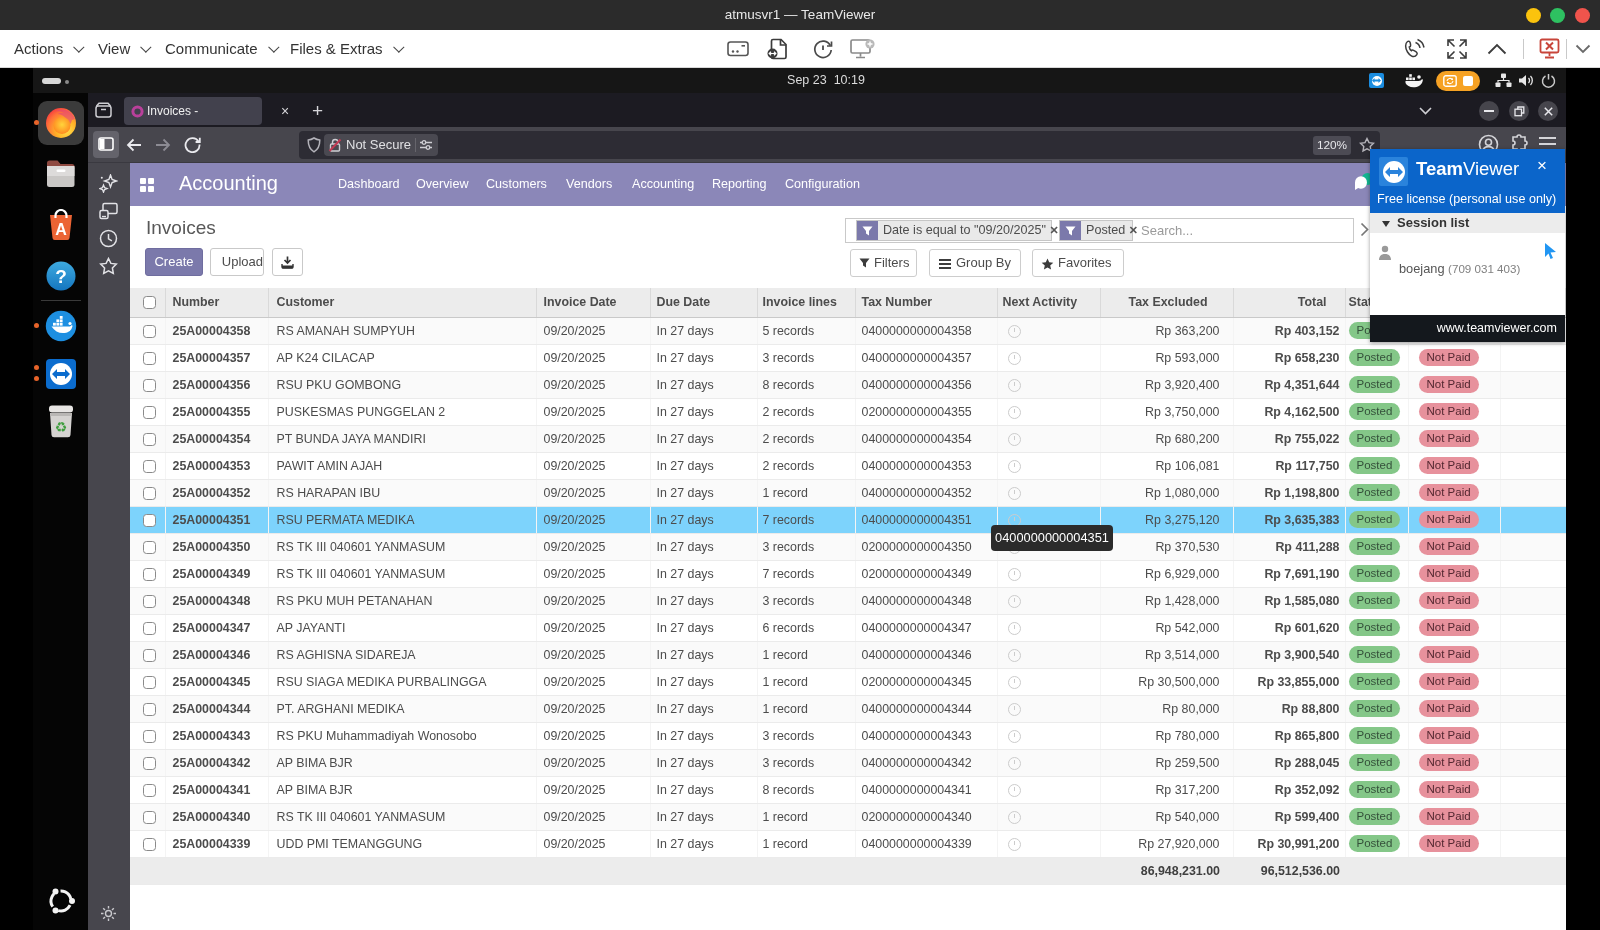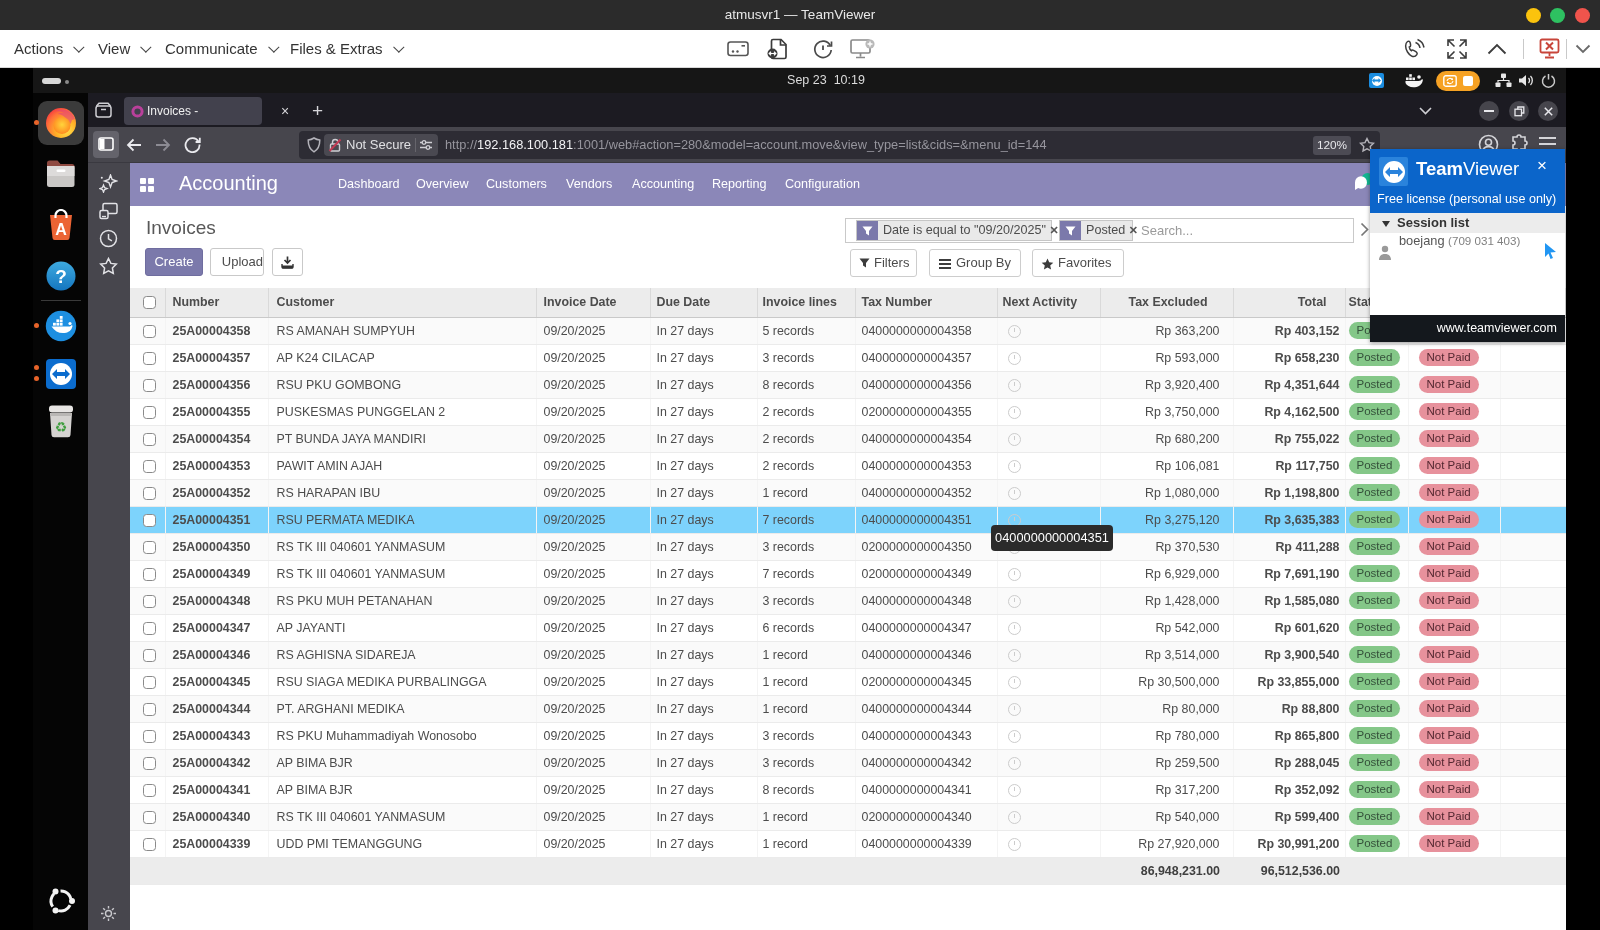--- a/index.html
+++ b/index.html
@@ -313,21 +313,20 @@
               <path d="M1.5 13 L12.5 1.5" stroke="#c13a54" stroke-width="2"></path>
             </svg>
           <span style="position:absolute;left:22px;top:0;line-height:22px;font-size:13px;color:#e0e0e3;">Not Secure</span>
           <div class="abs" style="left:91px;top:4px;width:1px;height:14px;background:#66656c;"></div>
           <svg class="abs" style="left:96px;top:6px;" width="12" height="10" viewBox="0 0 12 10">
               <path d="M0 2.5 h12 M0 7.5 h12" stroke="#cfcfd4" stroke-width="1.3"></path>
               <circle cx="4" cy="2.5" r="1.8" fill="#4a4951" stroke="#cfcfd4" stroke-width="1.3"></circle>
               <circle cx="8" cy="7.5" r="1.8" fill="#4a4951" stroke="#cfcfd4" stroke-width="1.3"></circle>
             </svg>
         </div>
-        <div class="abs" style="left:146px;top:0;line-height:28px;font-size:12.8px;color:#96959d;">http://<span style="color:#f3f3f6;">192.168.100.181</span>:1001/web#action=280&amp;model=account.move&amp;view_type=list&amp;cids=&amp;menu_id=144</div>
         <div class="abs" style="left:1014px;top:4.5px;width:38px;height:19px;background:#4c4b54;border-radius:3px;text-align:center;line-height:19px;font-size:11.8px;color:#e6e6ea;">120%</div>
         <svg class="abs" style="left:1060px;top:6px;" width="16" height="16" viewBox="0 0 16 16">
             <path d="M8 1.5 l2 4.1 4.5.6 -3.3 3.2 .8 4.5 L8 11.8 4 13.9 l.8-4.5 L1.5 6.2 6 5.6z" fill="none" stroke="#b4b3ba" stroke-width="1.4"></path>
           </svg>
       </div>
       <svg class="abs" style="left:1390px;top:7px;" width="21" height="21" viewBox="0 0 21 21">
           <circle cx="10.5" cy="10.5" r="9" fill="none" stroke="#d4d4d8" stroke-width="1.6"></circle>
           <circle cx="10.5" cy="8.2" r="3" fill="none" stroke="#d4d4d8" stroke-width="1.6"></circle>
           <path d="M4.5 17 c1-3.4 3.2-4.4 6-4.4 s5 1 6 4.4" fill="none" stroke="#d4d4d8" stroke-width="1.6"></path>
         </svg>
@@ -805,18 +804,18 @@
     <div class="abs" style="left:7px;top:43px;font-size:12.6px;color:#fff;">Free license (personal use only)</div>
   </div>
   <div id="tvsess">
     <div class="abs" style="left:12px;top:8px;width:0;height:0;border-left:4.5px solid transparent;border-right:4.5px solid transparent;border-top:6px solid #333;"></div>
     <div class="abs" style="left:27px;top:2px;font-size:13px;font-weight:bold;color:#333;">Session list</div>
   </div>
   <svg class="abs" style="left:8px;top:96px;" width="14" height="15" viewBox="0 0 14 15">
       <circle cx="7" cy="4" r="3.2" fill="#9a9a9a"></circle>
       <path d="M1 15 c0-4 2.5-6 6-6 s6 2 6 6z" fill="#9a9a9a"></path>
     </svg>
-  <div class="abs" style="left:29px;top:84px;font-size:12.8px;color:#555;">boejang <span style="font-size:11.6px;color:#808080;">(709 031 403)</span></div>
+  <div class="abs" style="left:29px;top:112px;font-size:12.8px;color:#555;">boejang <span style="font-size:11.6px;color:#808080;">(709 031 403)</span></div>
   <svg class="abs" style="left:174px;top:94px;" width="13" height="16" viewBox="0 0 13 16">
       <path d="M1 0 L12 9 L6.5 9.5 L9 15 L6.5 16 L4.5 10.5 L1 14z" fill="#2196f3"></path>
     </svg>
   <div id="tvfoot"><span style="margin-right:8px;">www.teamviewer.com</span></div>
 </div>
 
 </body></html>

